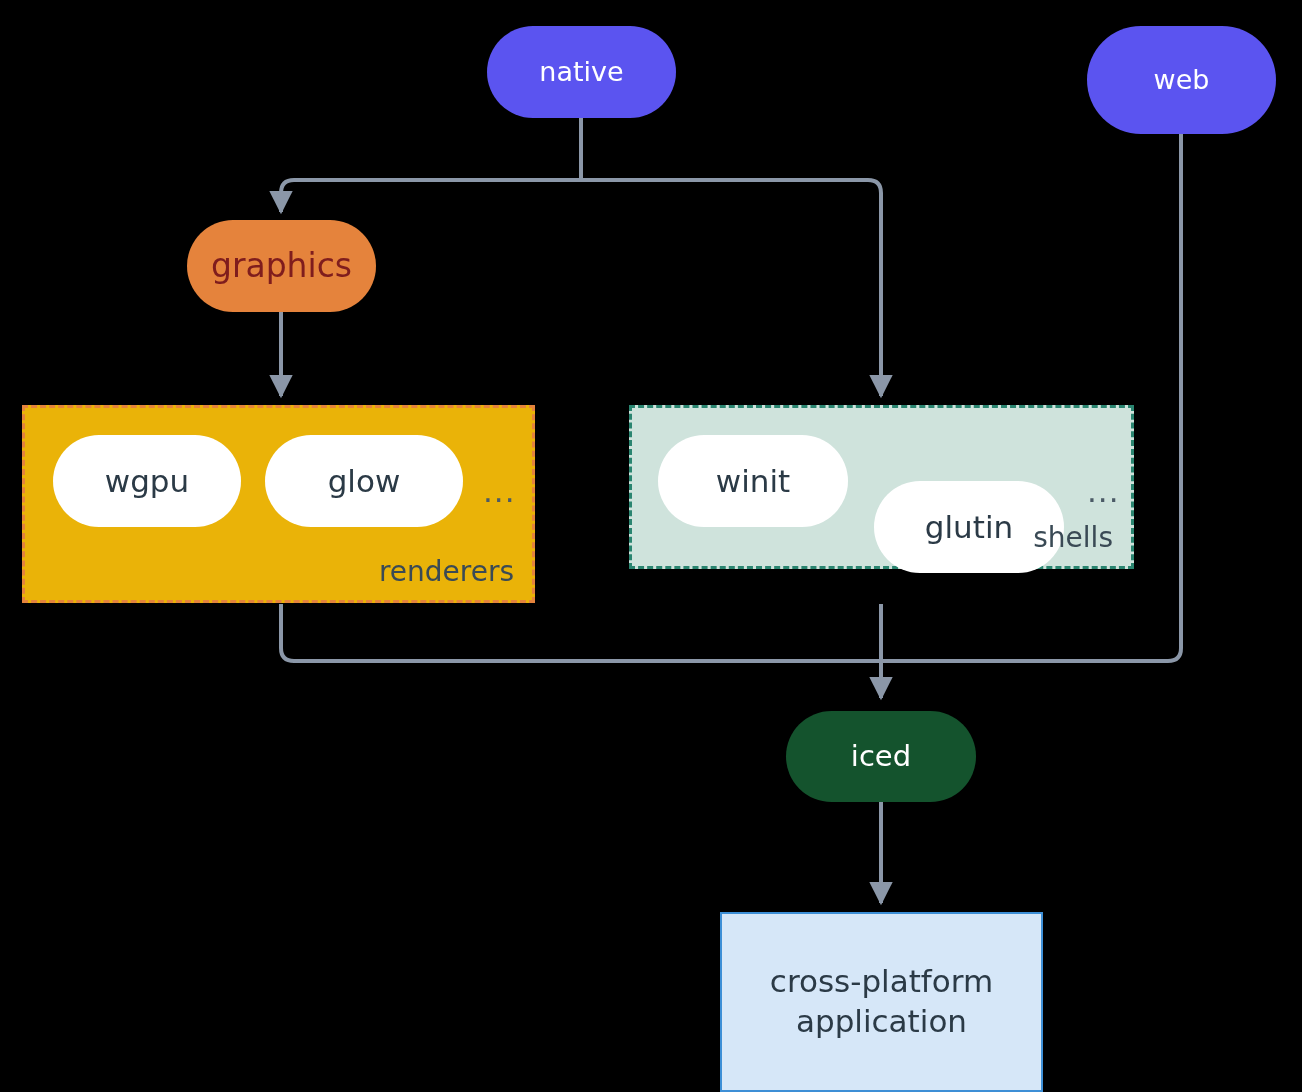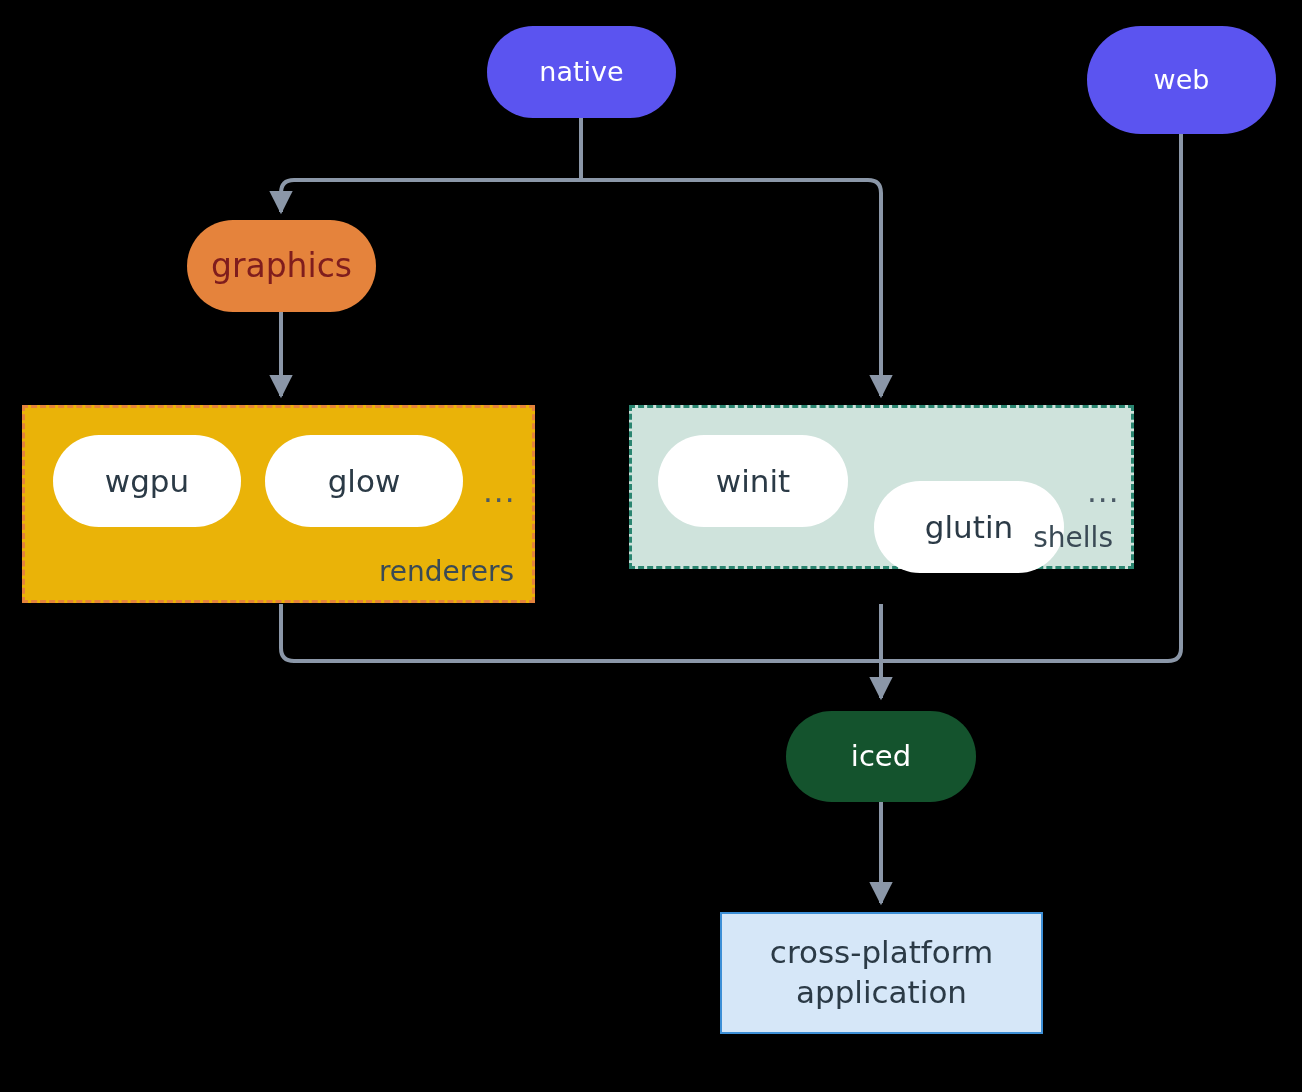--- a/index.html
+++ b/index.html
@@ -159,18 +159,18 @@
       <span>glutin</span>
     </div>
     <div class="ellipsis" style="left:455px; top:68px;">...</div>
     <div class="group-label">shells</div>
   </div>
 
   <div class="node pill node-iced" style="left:786px; top:711px; width:190px; height:91px;">
     <span>iced</span>
   </div>
 
-  <div class="node node-app" style="left:720px; top:912px; width:323px; height:122px;">
+  <div class="node node-app" style="left:720px; top:912px; width:323px; height:180px;">
     <span>cross-platform</span>
     <span>application</span>
   </div>
 
 </div>
 
 </body></html>

